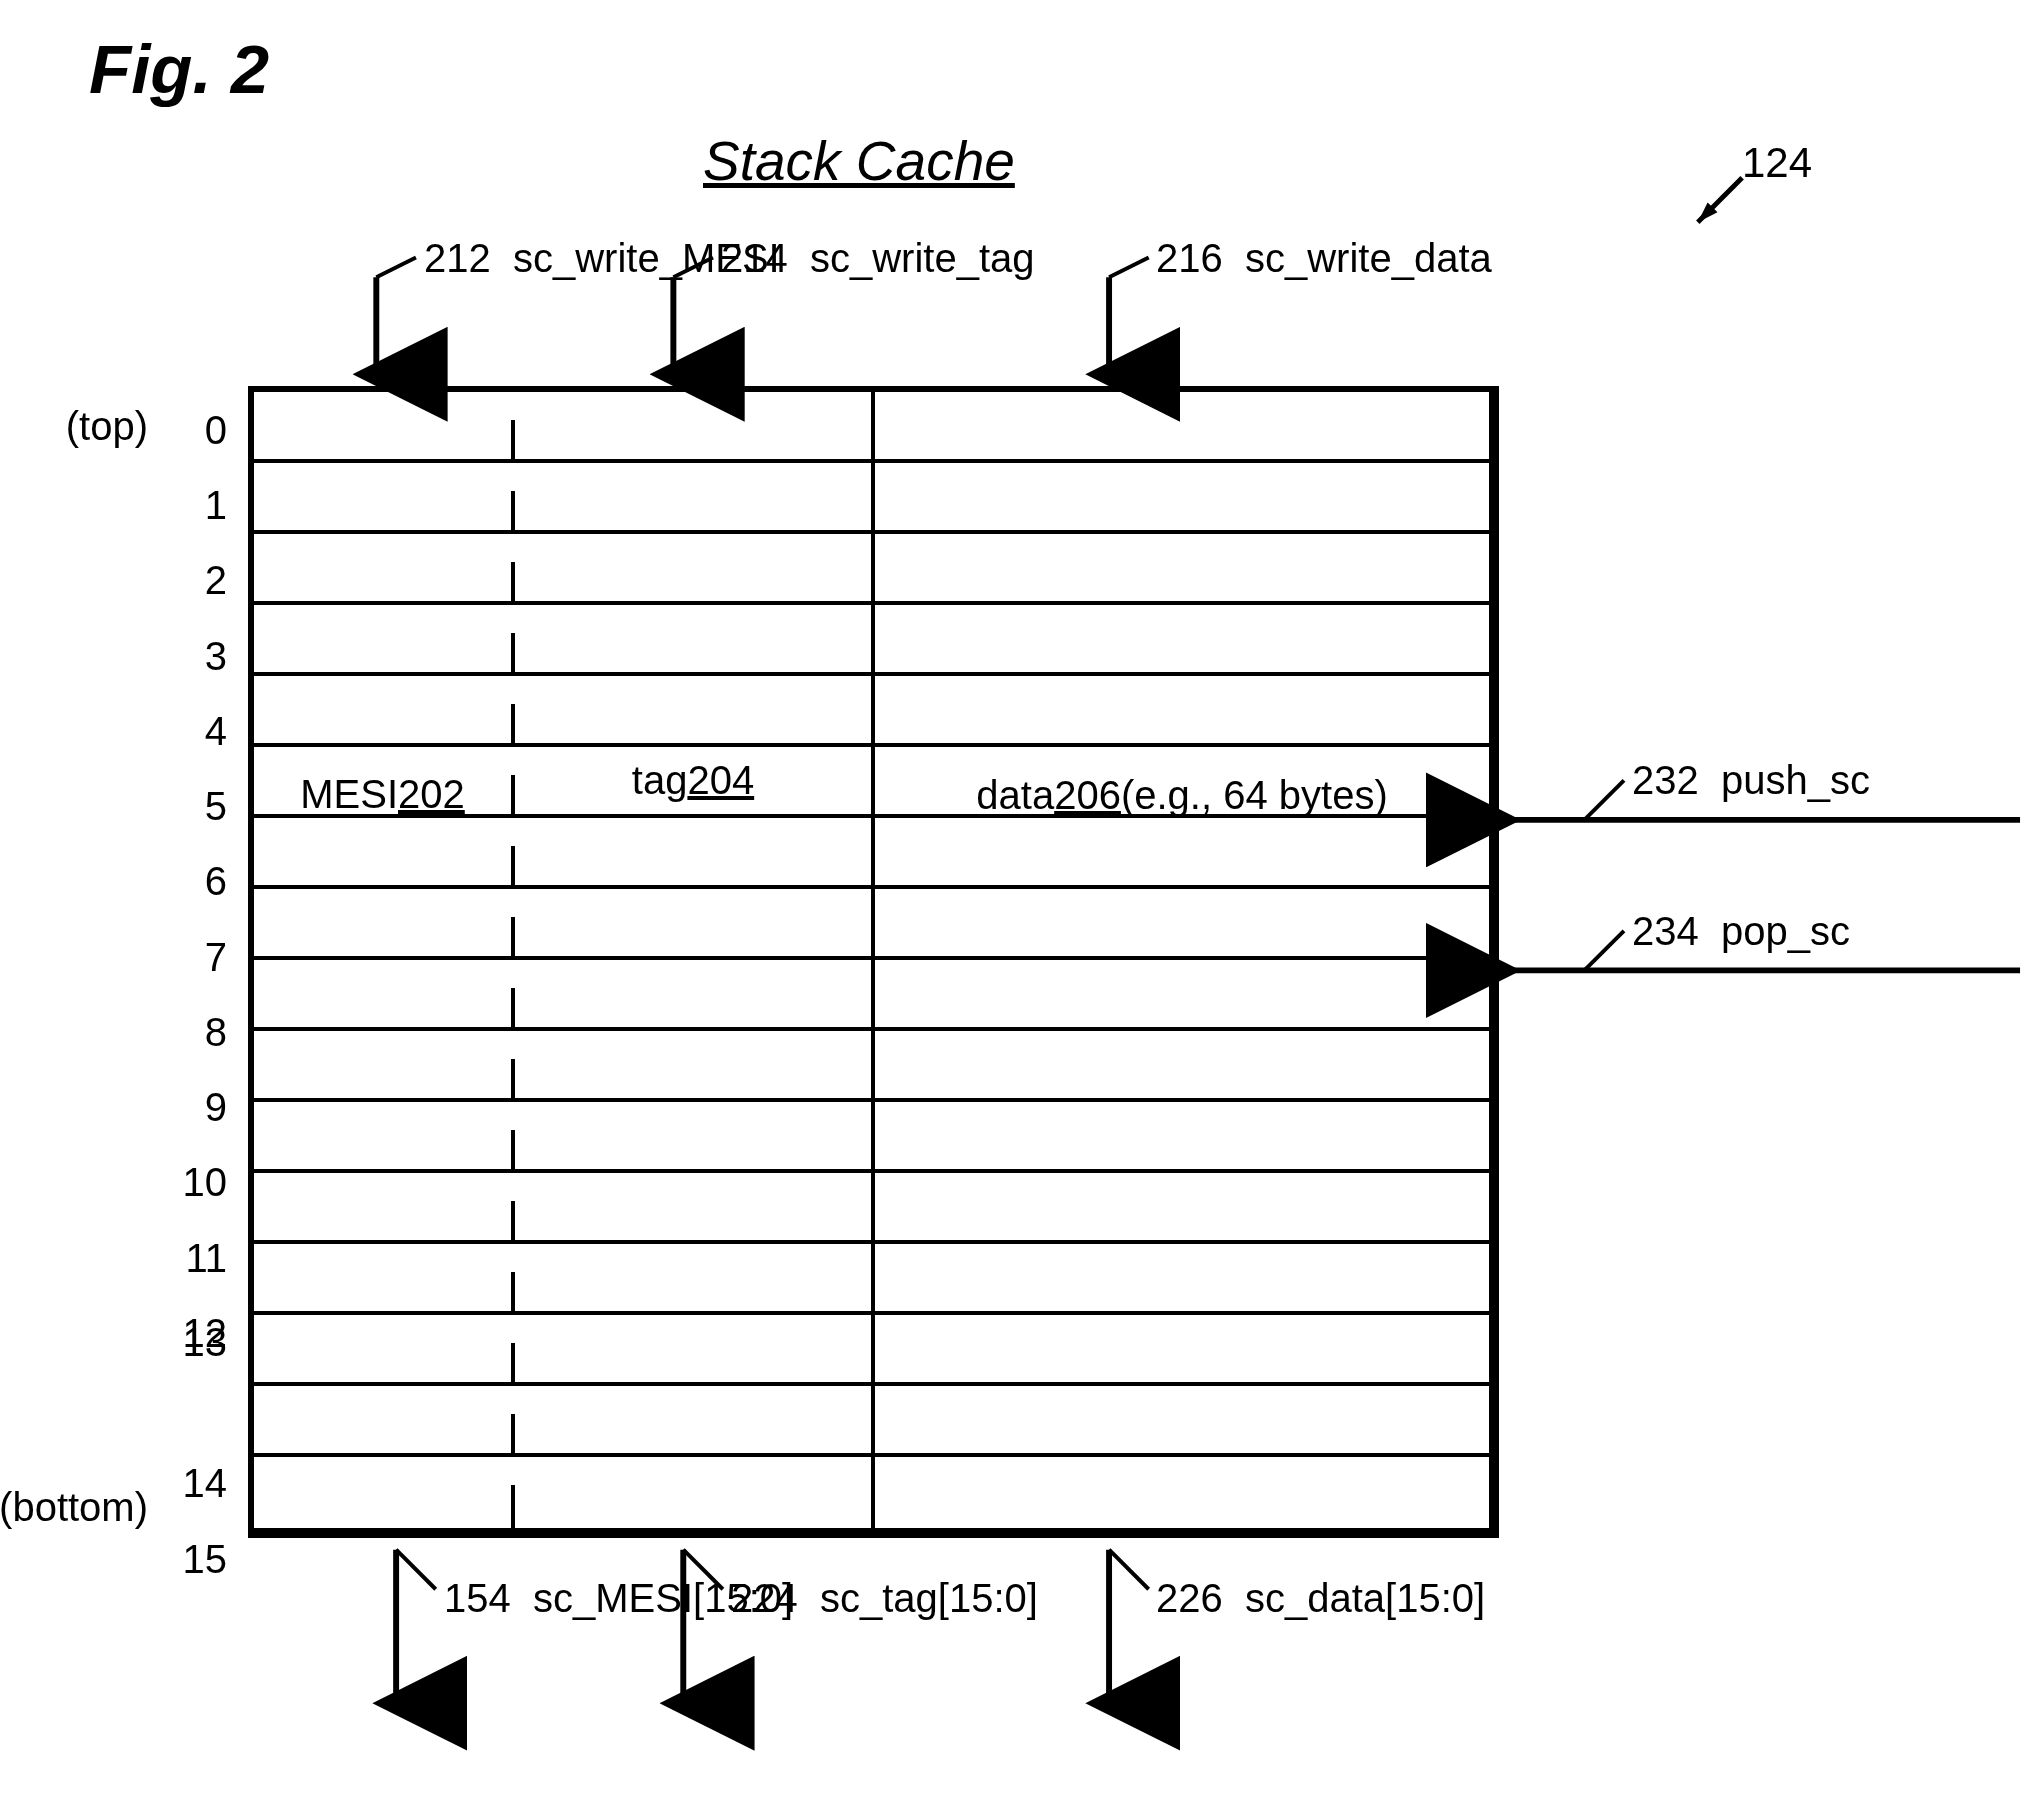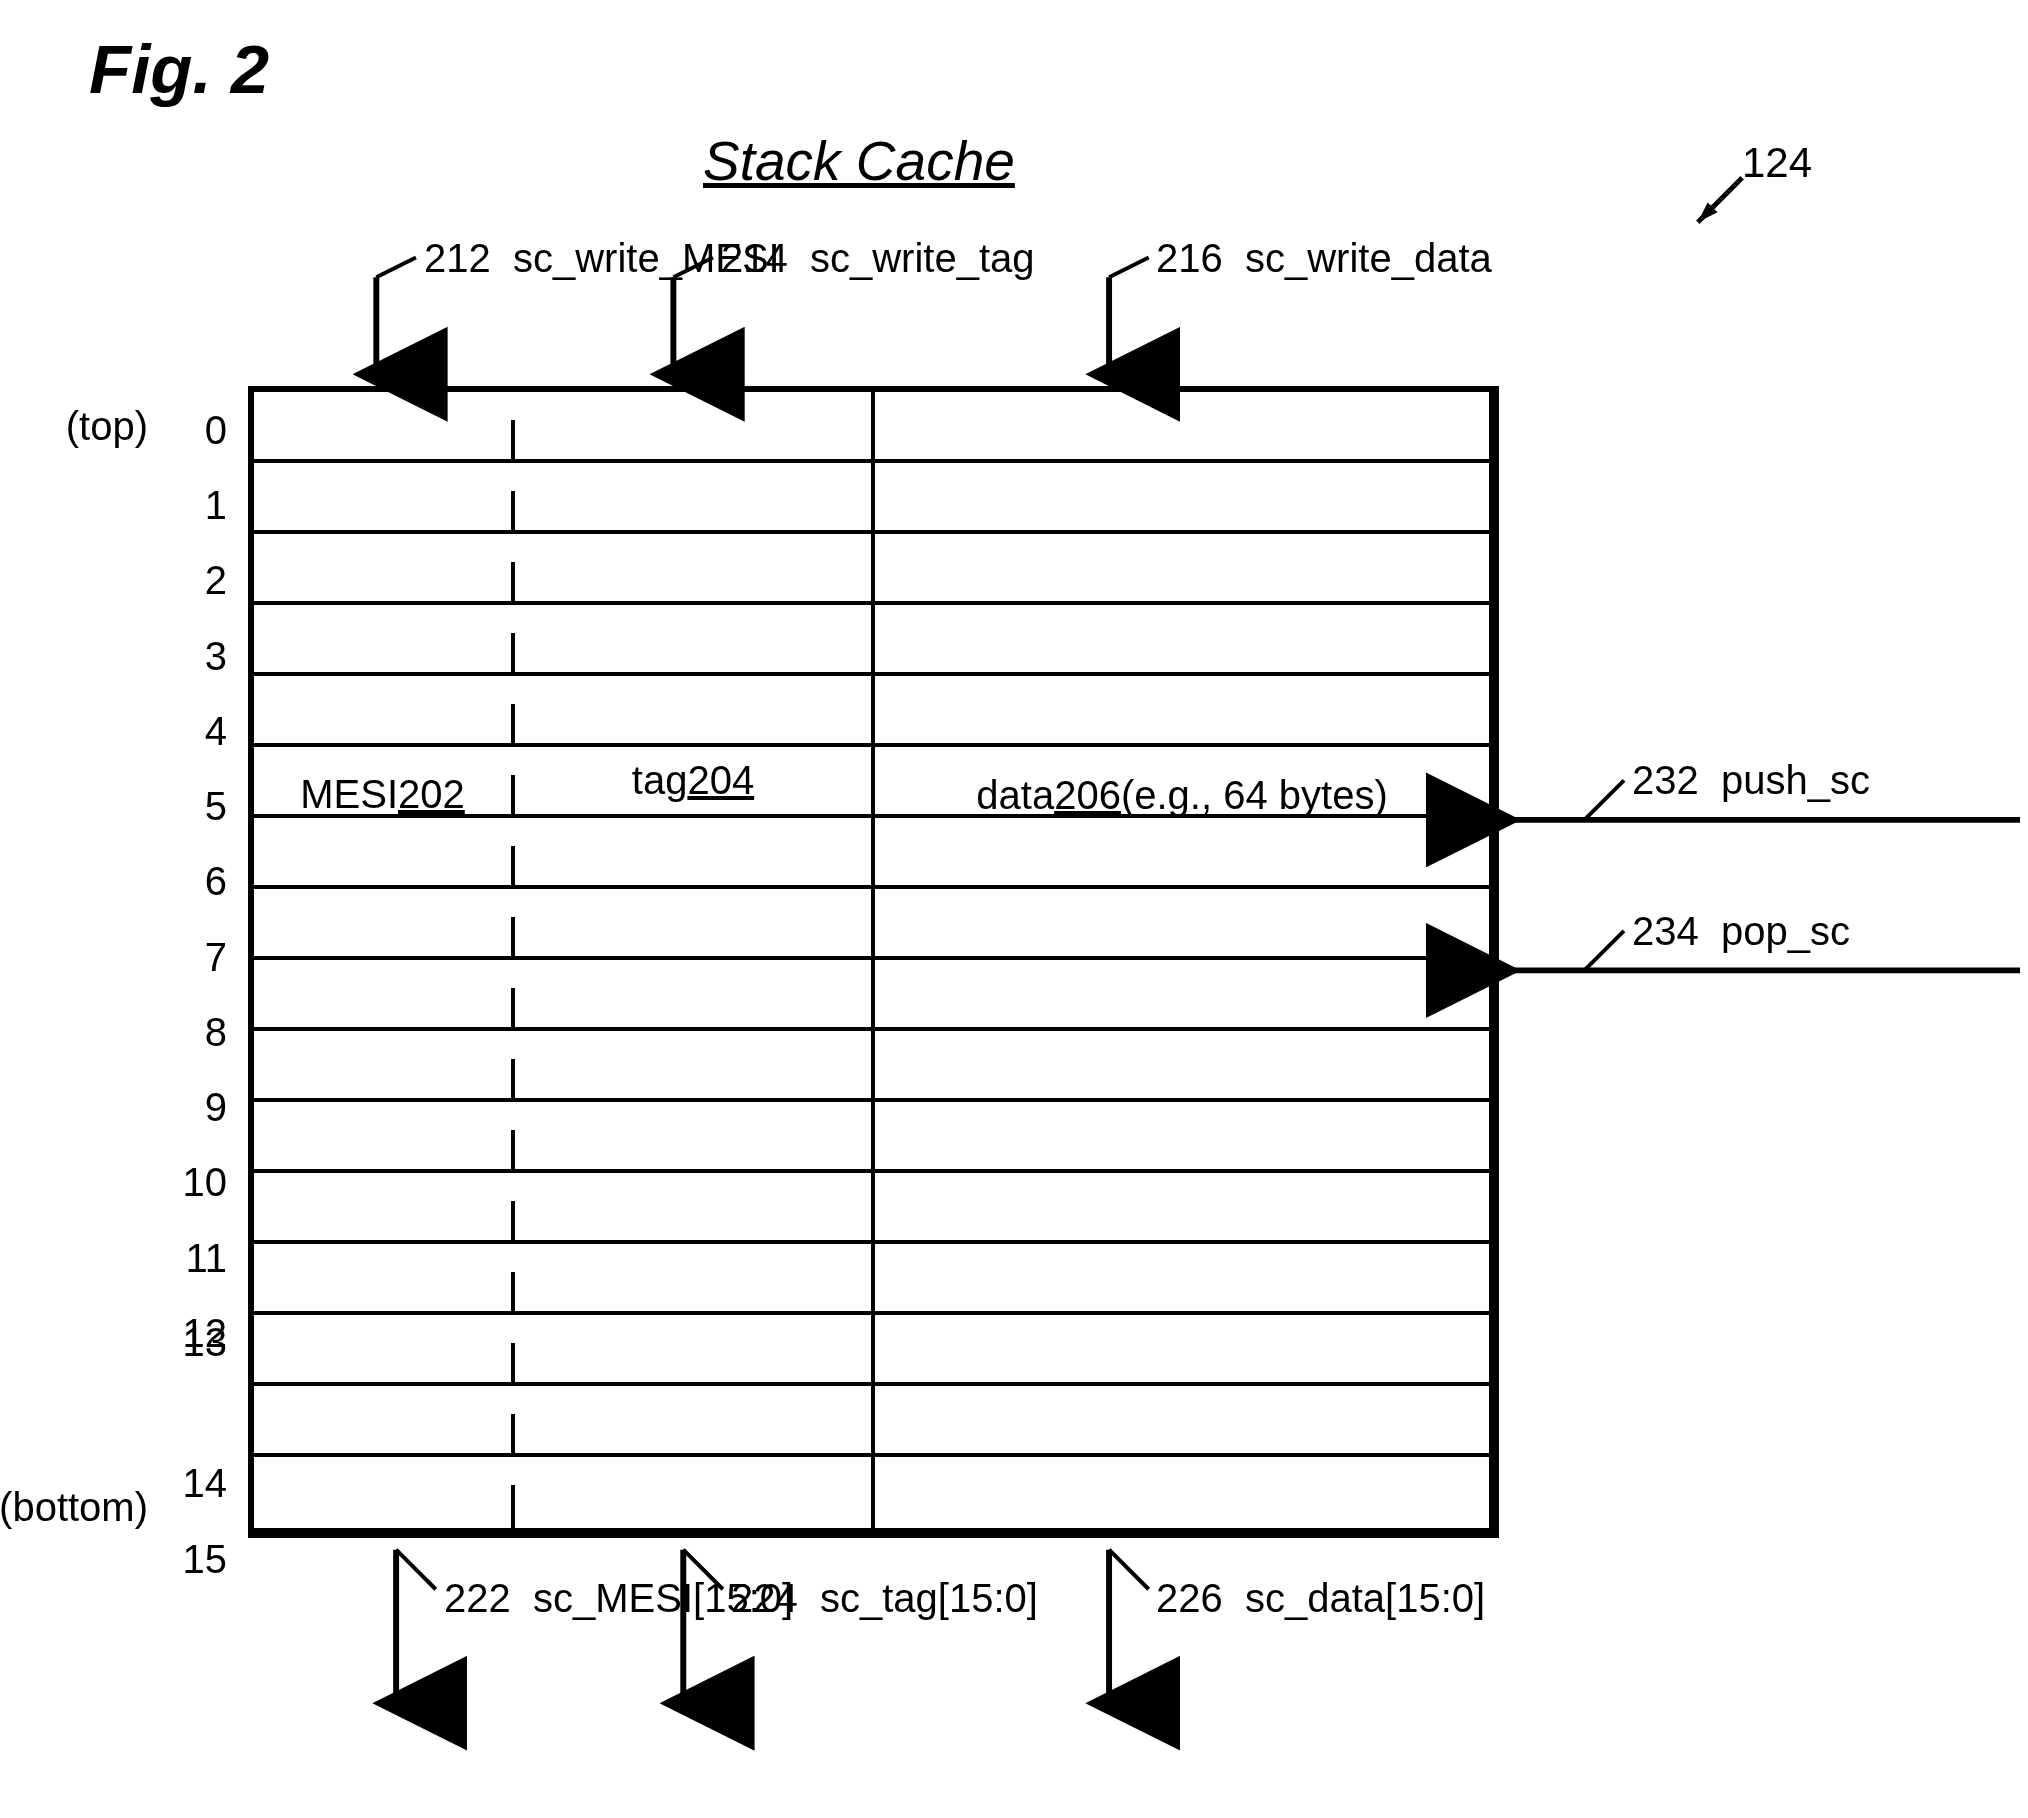--- a/index.html
+++ b/index.html
@@ -145,21 +145,21 @@
     <span>212</span>&nbsp;&nbsp;<span>sc_write_MESI</span>
   </div>
   <div class="signal-label" style="left:721px; top:236px;">
     <span>214</span>&nbsp;&nbsp;<span>sc_write_tag</span>
   </div>
   <div class="signal-label" style="left:1156px; top:236px;">
     <span>216</span>&nbsp;&nbsp;<span>sc_write_data</span>
   </div>
 
   <div class="signal-label" style="left:444px; top:1576px;">
-    <span>222</span>&nbsp;&nbsp;<span>sc_MESI[15:0]</span>
+    <span>154</span>&nbsp;&nbsp;<span>sc_MESI[15:0]</span>
   </div>
   <div class="signal-label" style="left:731px; top:1576px;">
     <span>224</span>&nbsp;&nbsp;<span>sc_tag[15:0]</span>
   </div>
   <div class="signal-label" style="left:1156px; top:1576px;">
     <span>226</span>&nbsp;&nbsp;<span>sc_data[15:0]</span>
   </div>
 
   <div class="signal-label" style="left:1632px; top:758px;text-align:right;">
     <span>232</span>&nbsp;&nbsp;<span>push_sc</span>

